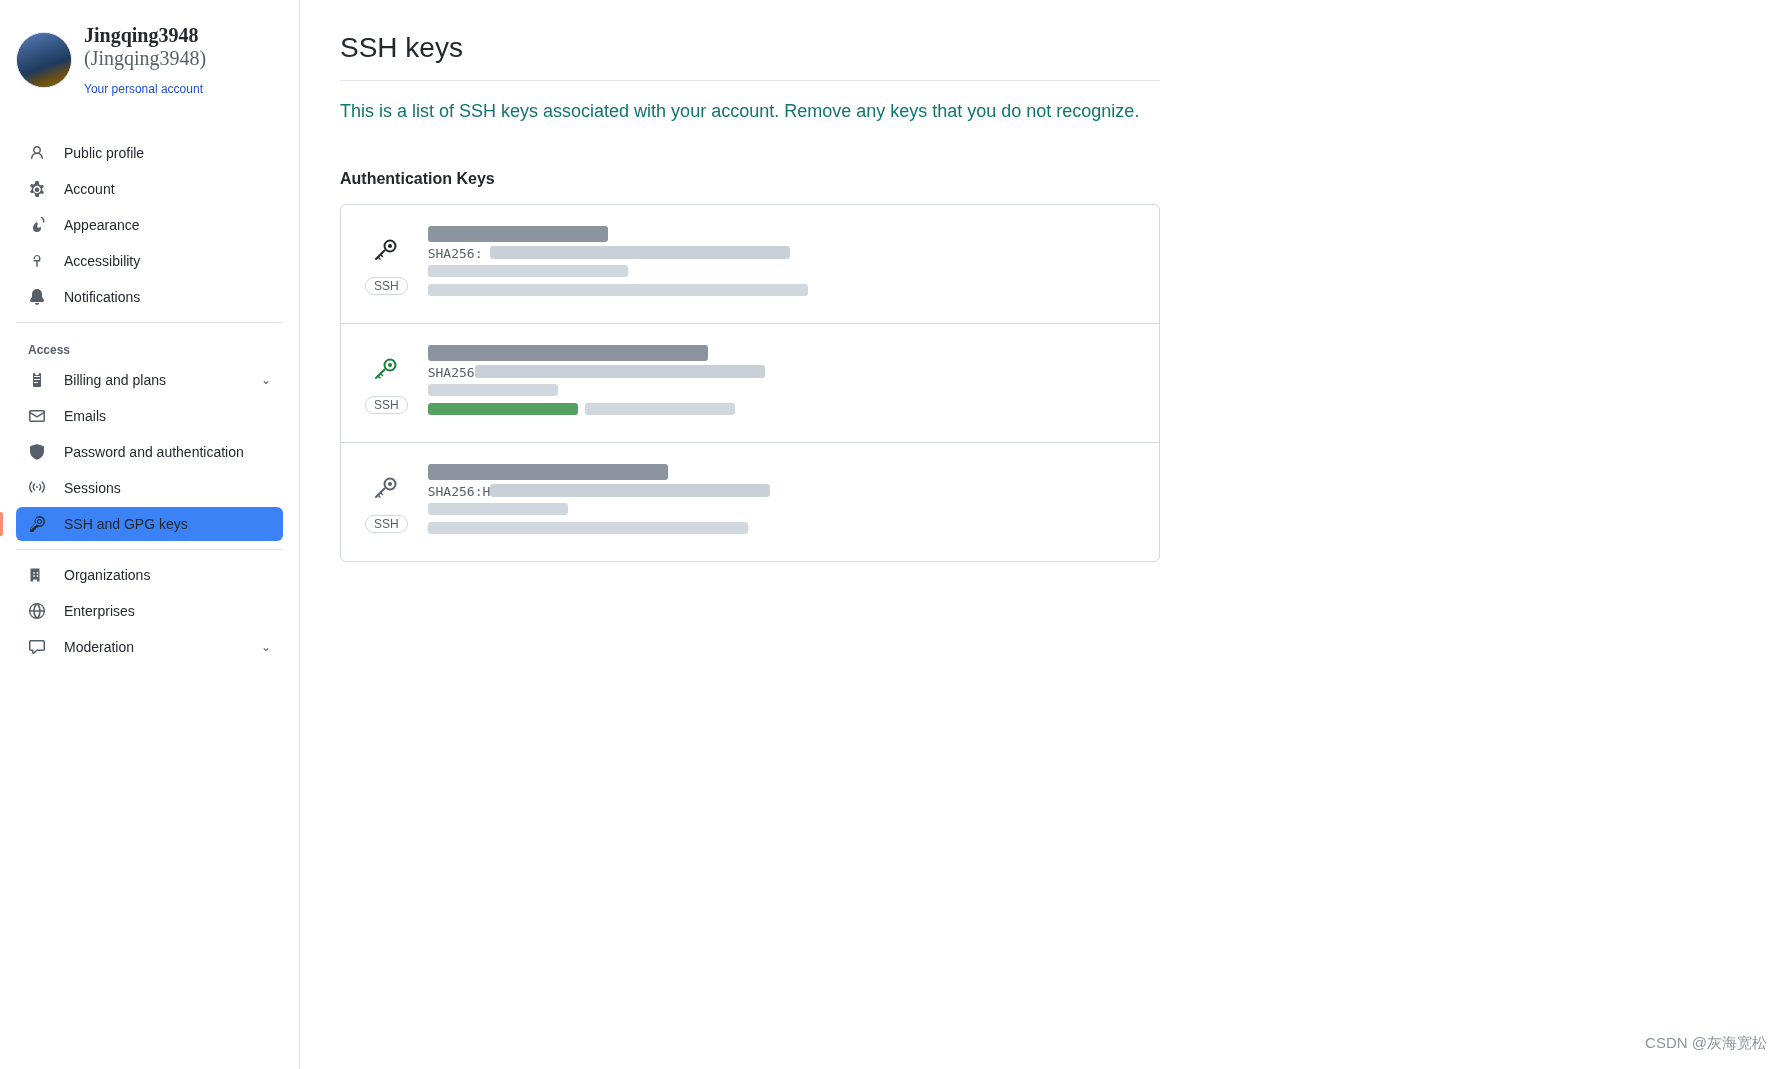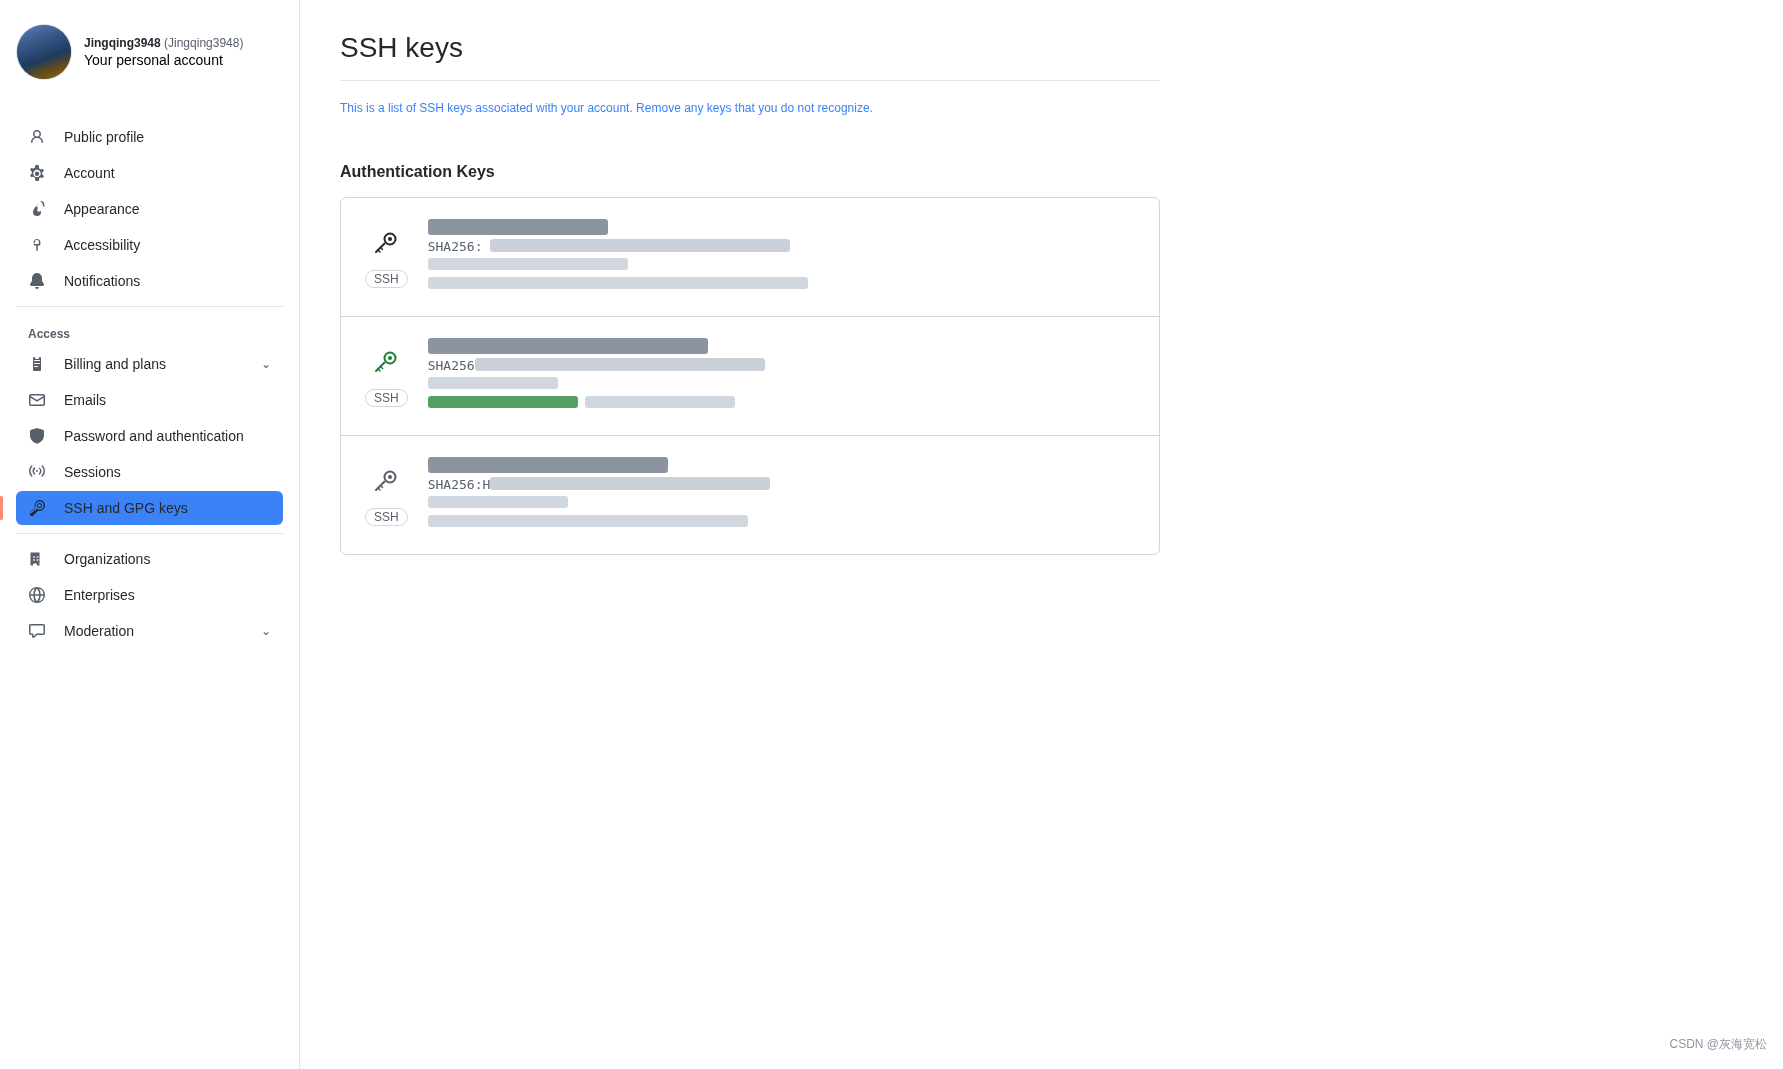--- a/index.html
+++ b/index.html
@@ -42,34 +42,35 @@
 
     .avatar::before {
       content: '';
       position: absolute;
       inset: 0;
       background: linear-gradient(160deg, #5a7fbf 0%, #3a5a8a 30%, #1e3a5f 60%, #6b4f10 80%, #8b6820 100%);
       border-radius: 50%;
     }
 
     .profile-info .username {
-      font-size: 12px;
+      font-size: 20px;
       font-weight: 600;
       color: #24292f;
+      font-family: Liberation Serif, serif;
     }
 
     .profile-info .username .handle {
       font-weight: 400;
       color: #57606a;
     }
 
     .profile-info .subtitle {
-      font-size: 14px;
-      color: #000000;
-      margin-top: 2px;
+      font-size: 12px;
+      color: #1d4ed8;
+      margin-top: 12px;
     }
 
     .nav-item {
       display: flex;
       align-items: center;
       gap: 18px;
       padding: 8px 12px;
       border-radius: 6px;
       cursor: pointer;
       color: #24292f;
@@ -144,22 +145,22 @@
       margin-bottom: 16px;
     }
 
     .page-divider {
       height: 1px;
       background: #e1e4e8;
       margin-bottom: 20px;
     }
 
     .page-description {
-      font-size: 12px;
-      color: #3b82f6;
+      font-size: 18px;
+      color: #0f766e;
       margin-bottom: 24px;
     }
 
     .section-title {
       font-size: 16px;
       font-weight: 600;
       color: #24292f;
       margin-bottom: 16px;
       margin-top: 48px;
     }
@@ -253,21 +254,21 @@
 
     .blurred-green {
       background: #54a061;
     }
 
     
     .watermark {
       position: fixed;
       bottom: 16px;
       right: 16px;
-      font-size: 12px;
+      font-size: 15px;
       color: #8c959f;
     }
 
     svg.key-svg {
       width: 32px;
       height: 32px;
     }
   </style>
 </head>
 <body>

